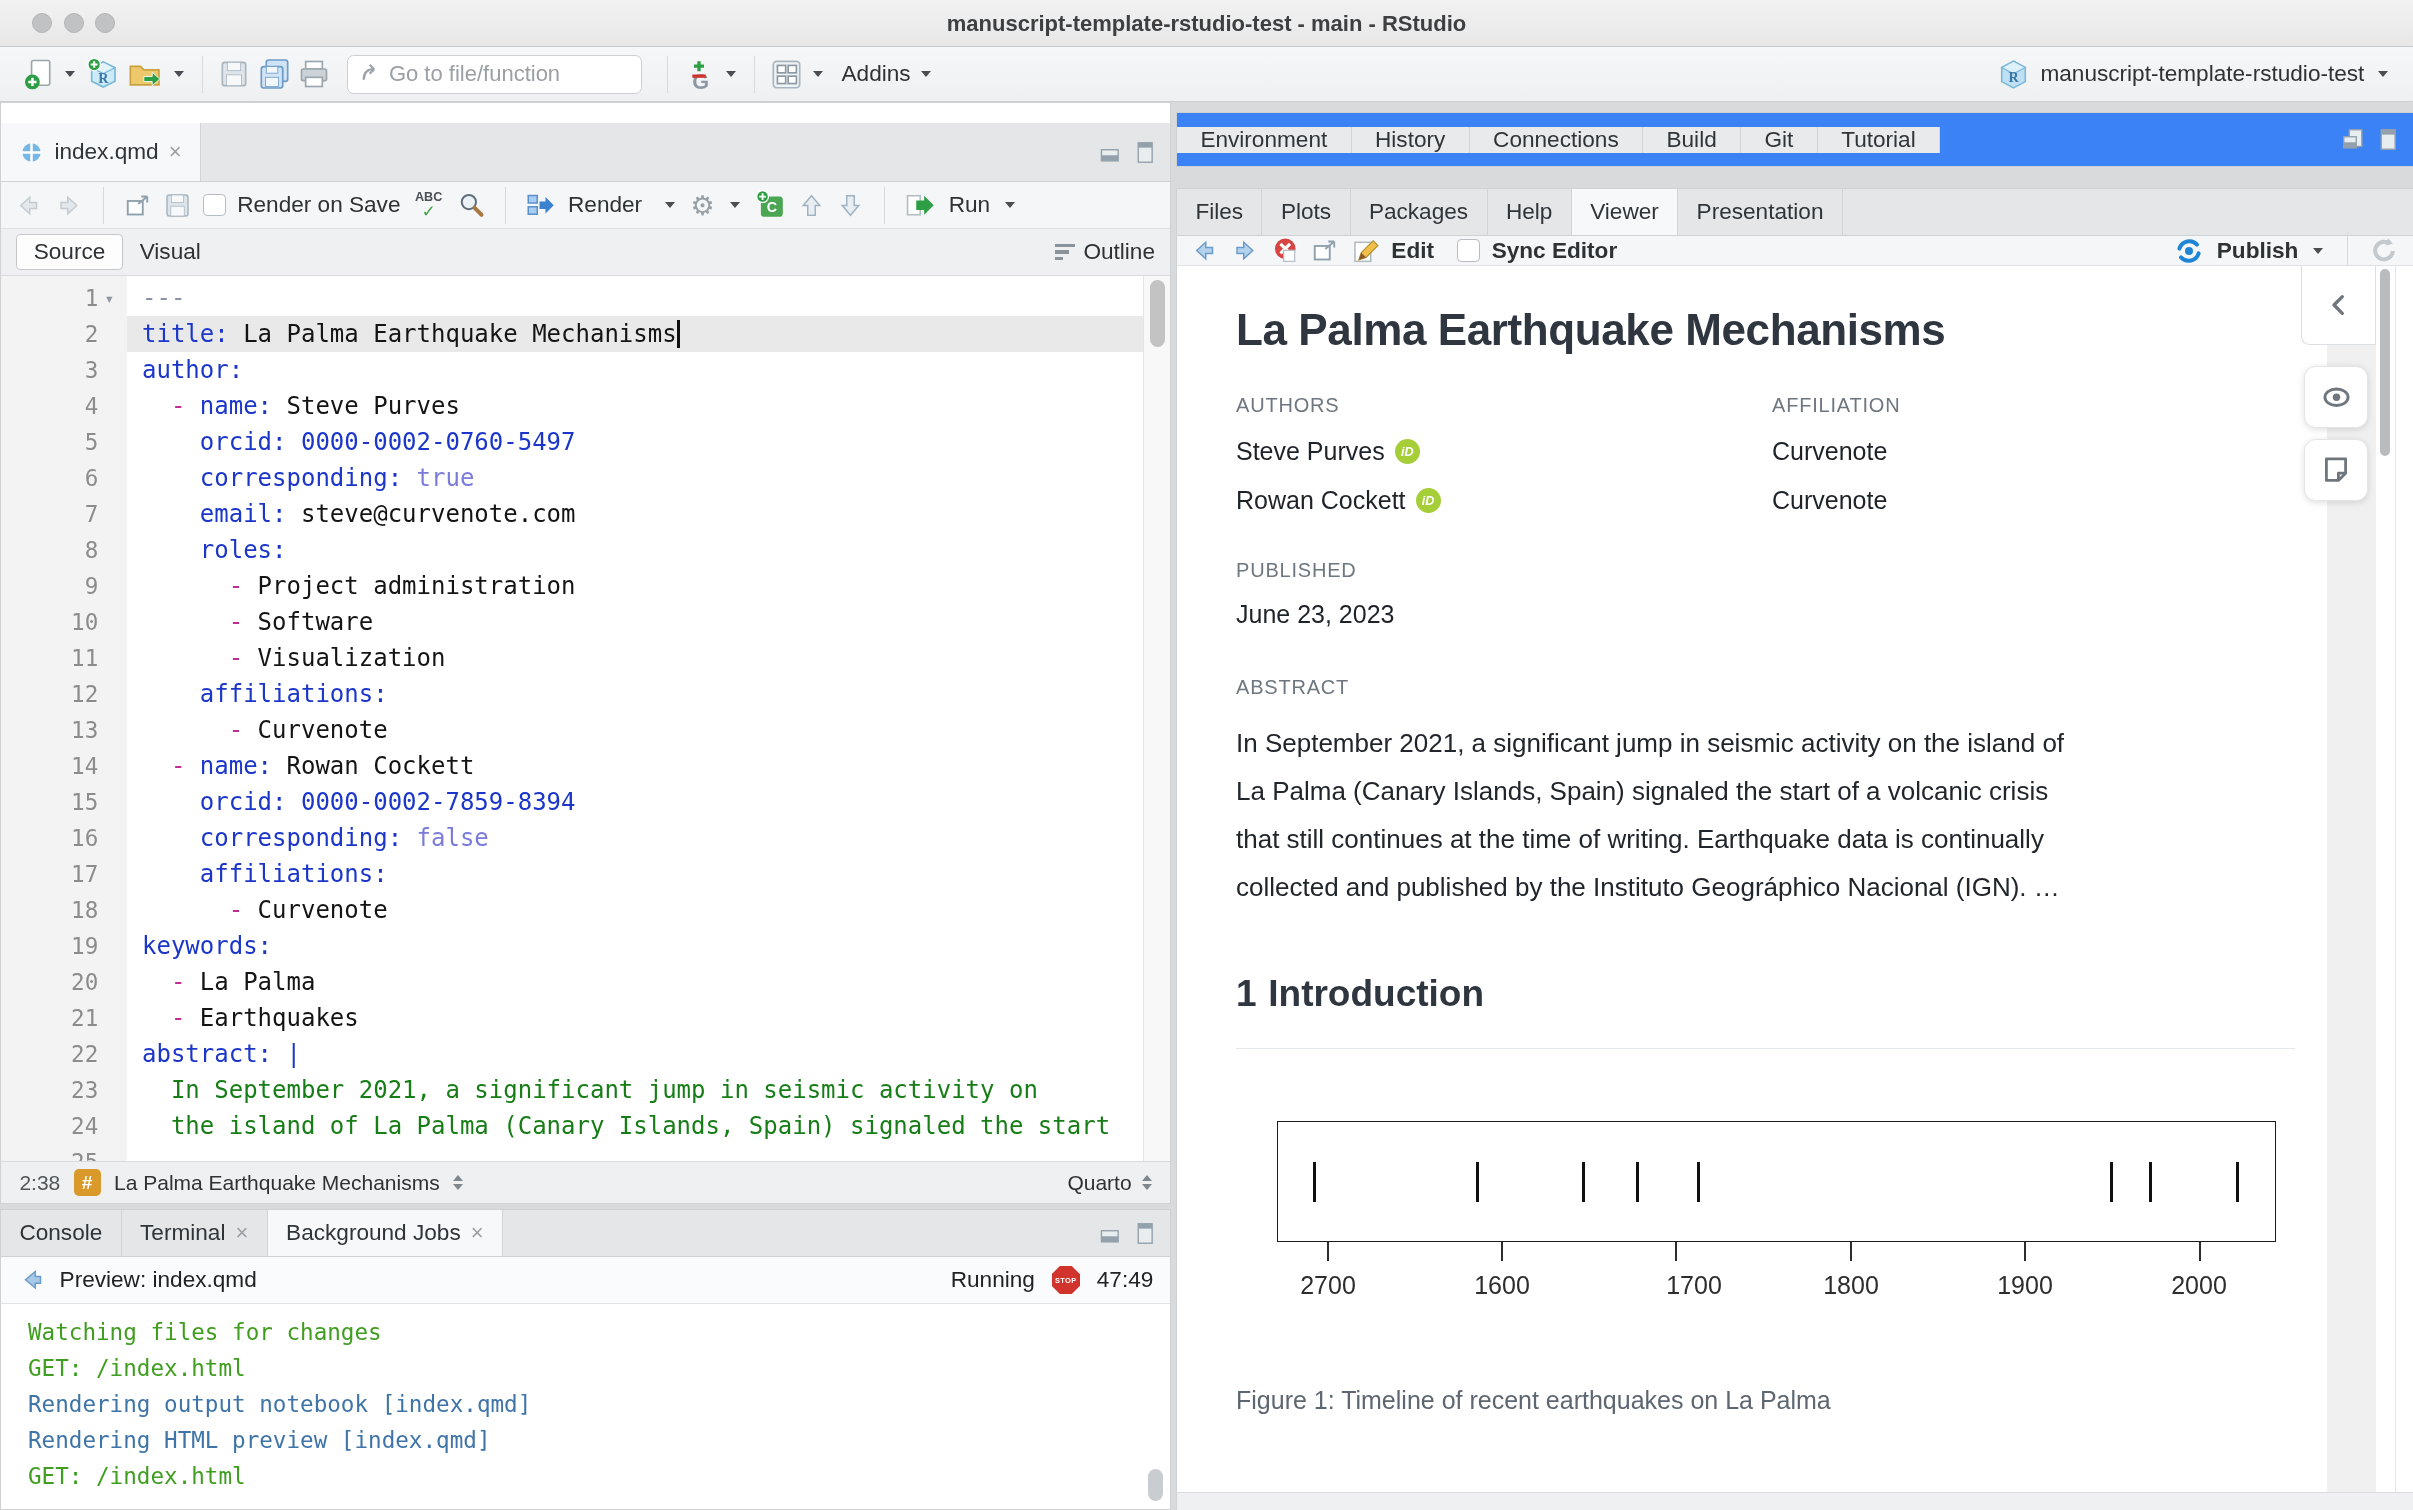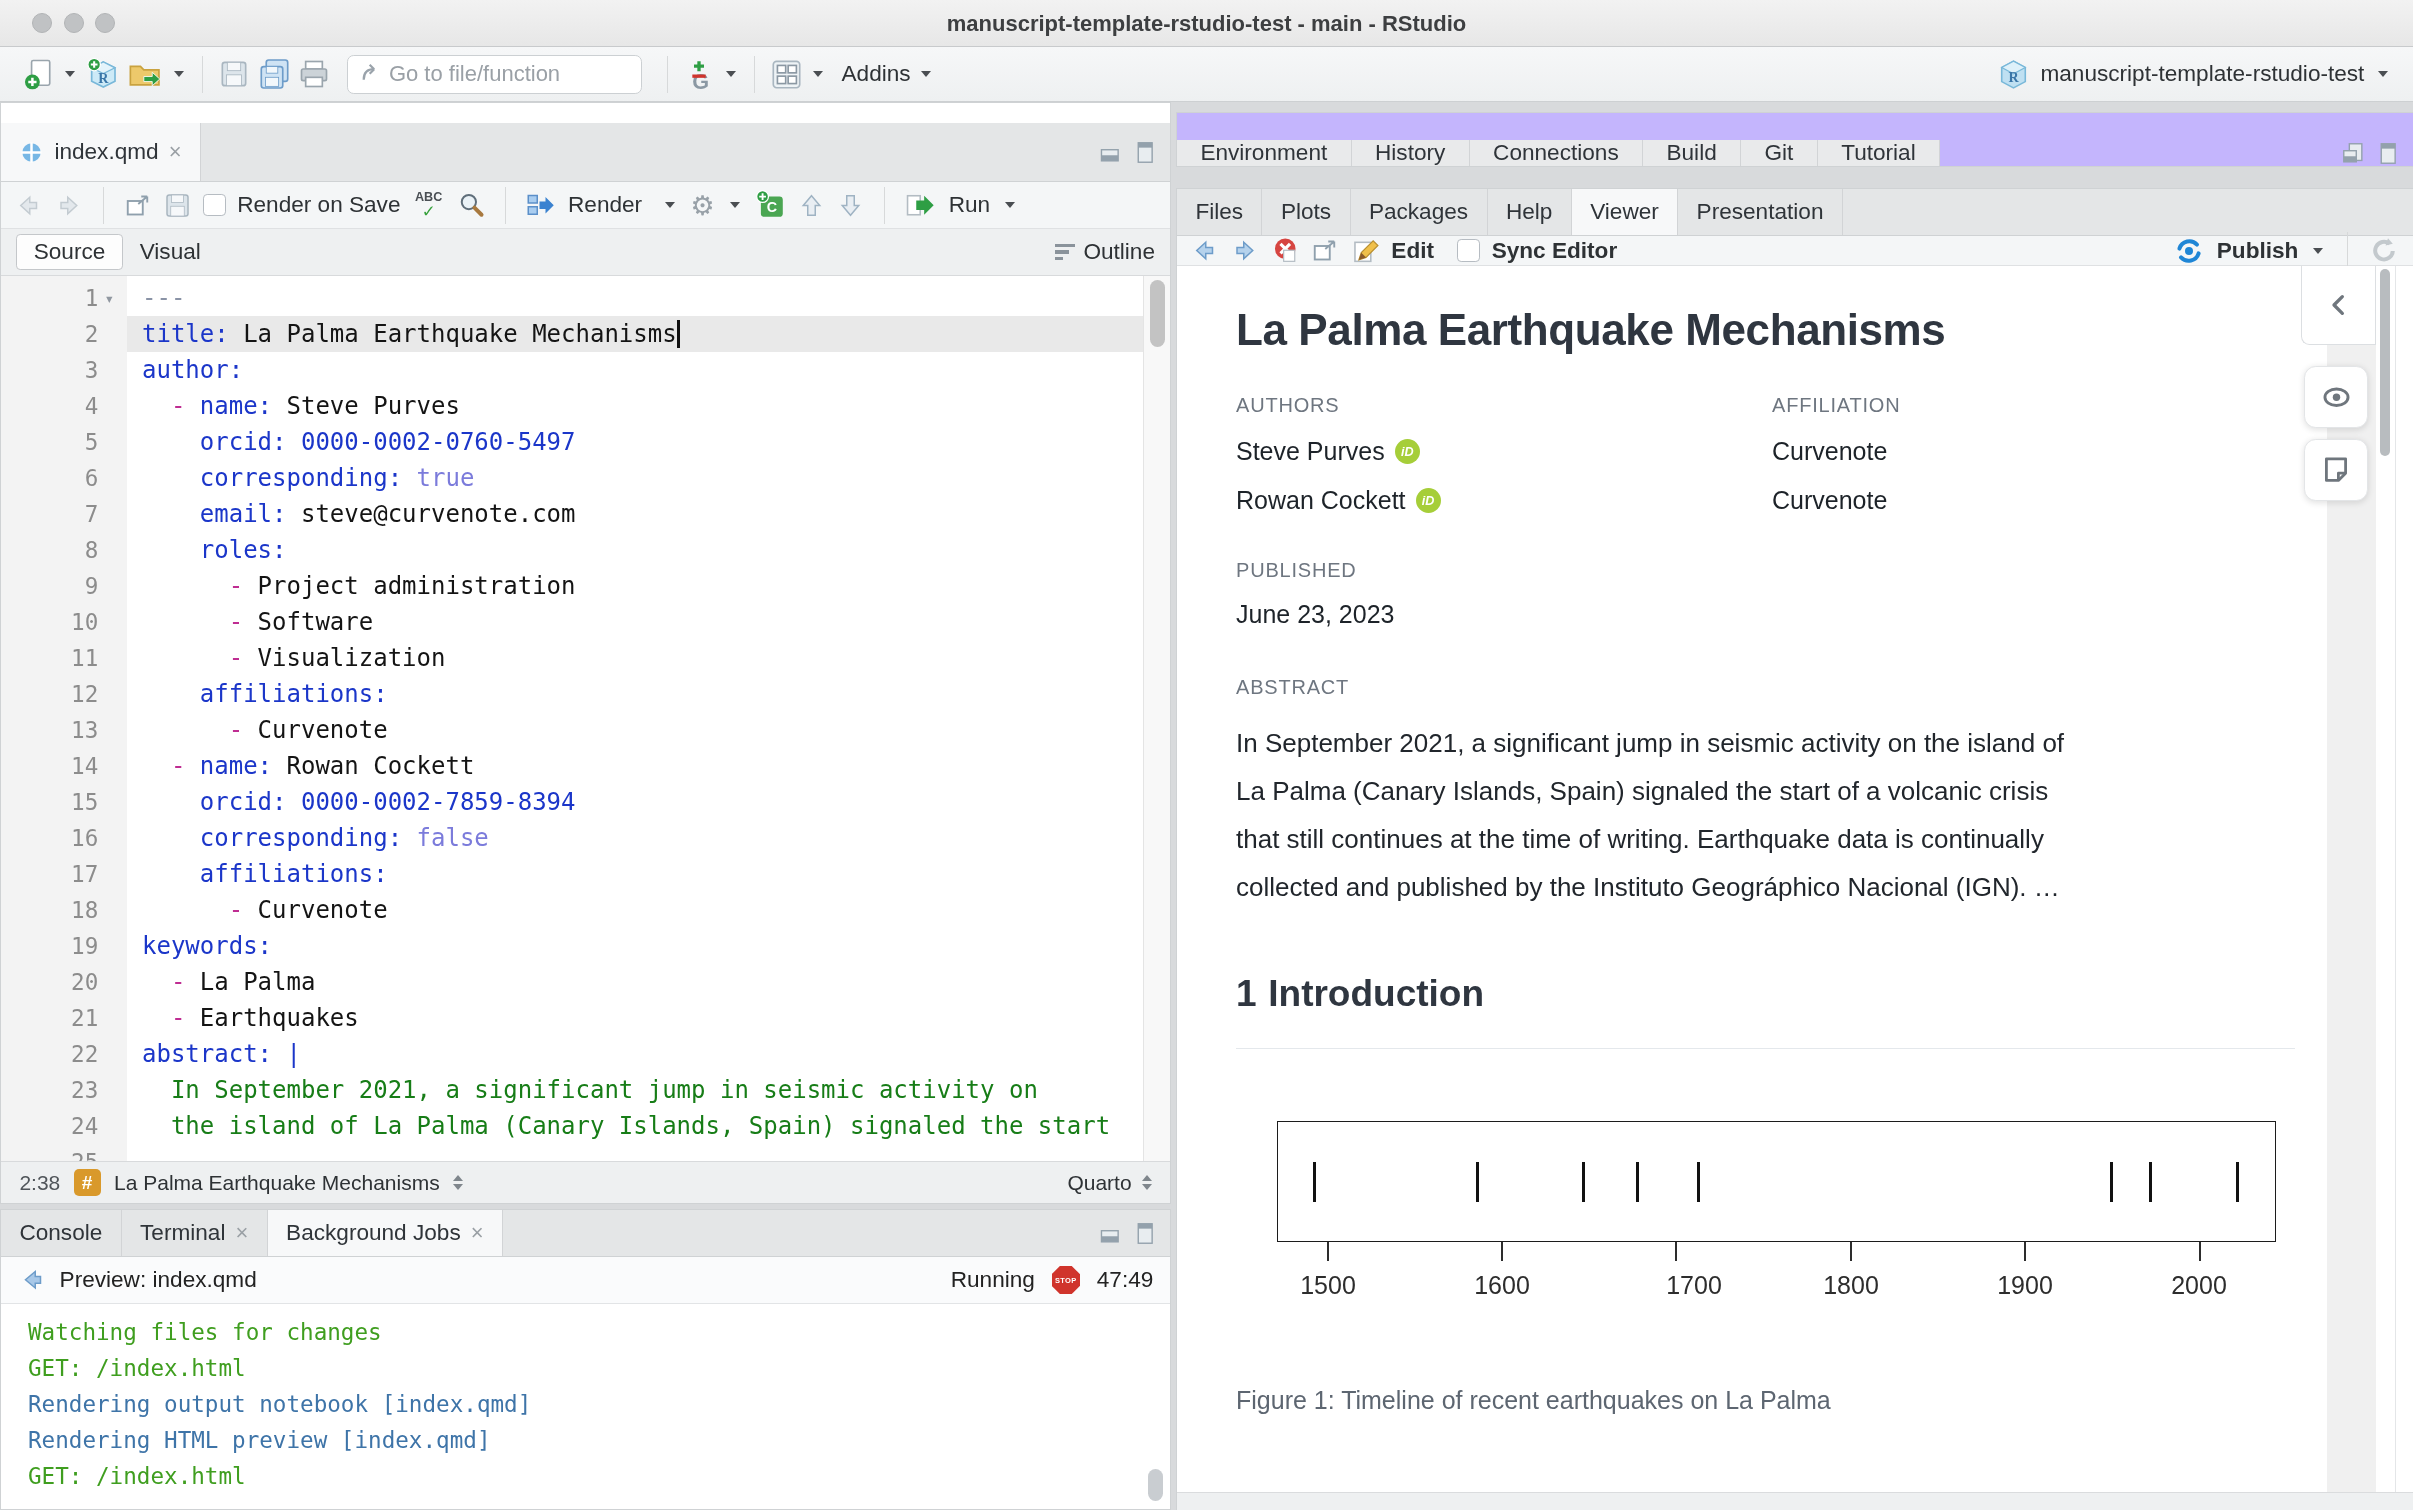--- a/index.html
+++ b/index.html
@@ -67,21 +67,21 @@
   #console-pane { left:0; top:1209px; width:1171px; height:301px; }
   #console-pane .tabstrip { height:47px; }
   #console-toolbar { height:47px; background:#fafbfc; border-bottom:0.8px solid #e2e4e6; display:flex; align-items:center; padding:0 16.7px; gap:13.4px; font-size:22.6px; color:#222; flex:none; }
   #console-log { flex:1; font-family:"DejaVu Sans Mono",monospace; font-size:22.6px; padding:10px 0 0 27px; position:relative; overflow:hidden; }
   .logline { line-height:36px; white-space:pre; }
   .lg-green { color:#3f9e1f; } .lg-blue { color:#3e74a8; }
   #con-thumb { position:absolute; right:6.7px; bottom:8.4px; width:15px; height:32px; background:#c9cdd1; border-radius:7.5px; }
   .stop-oct { width:28.5px; height:28.5px; background:#d0342c; clip-path:polygon(30% 0,70% 0,100% 30%,100% 70%,70% 100%,30% 100%,0 70%,0 30%); display:flex; align-items:center; justify-content:center; color:#fff; font-size:7.5px; font-weight:bold; letter-spacing:0.4px; border-radius:3.3px; }
 
   
-  #rt-strip { left:1176px; top:112px; width:1238px; height:55px; background:#c4b5fd; border:0.8px solid #cfd2d4; display:flex; align-items:flex-end; }
+  #rt-strip { left:1176px; top:112px; width:1238px; height:55px; background:#3b82f6; border:0.8px solid #cfd2d4; display:flex; align-items:center; }
   .rtab { display:flex; align-items:center; padding:0 23.4px; border-right:0.8px solid #d2d4d6; font-size:22.6px; color:#2f3439; background:#e9eaeb; }
 
   
   #viewer-pane { left:1176px; top:188px; width:1238px; height:1323px; }
   #viewer-pane .tabstrip { height:47px; }
   #viewer-toolbar { height:30px;font-weight:bold; }
   #viewer-content { flex:1; position:relative; background:#fff; overflow:hidden; }
   #doc { padding:39px 0 0 59px; }
   #doc-title { font-size:44px; font-weight:bold; color:#2f3640; letter-spacing:-0.4px; }
   .meta-label { font-size:20px; color:#6e7680; letter-spacing:0.8px; }
@@ -641,21 +641,21 @@
           <span class="mark" title="1585" style="left: 198px;"></span>
           <span class="mark" title="1646" style="left: 304px;"></span>
           <span class="mark" title="1677" style="left: 358px;"></span>
           <span class="mark" title="1712" style="left: 419px;"></span>
           <span class="mark" title="1949" style="left: 832px;"></span>
           <span class="mark" title="1971" style="left: 871px;"></span>
           <span class="mark" title="2021" style="left: 958px;"></span>
         </div>
       <div id="fig-axis">
           <span class="atick" style="left: 50px;"></span>
-          <span class="albl" style="left: 51px;">1500</span>
+          <span class="albl" style="left: 51px;">2700</span>
           <span class="atick" style="left: 224px;"></span>
           <span class="albl" style="left: 225px;">1600</span>
           <span class="atick" style="left: 398px;"></span>
           <span class="albl" style="left: 399px; margin-left: 18px;">1700</span>
           <span class="atick" style="left: 573px;"></span>
           <span class="albl" style="left: 574px;">1800</span>
           <span class="atick" style="left: 747px;"></span>
           <span class="albl" style="left: 748px;">1900</span>
           <span class="atick" style="left: 922px;"></span>
           <span class="albl" style="left: 922px;">2000</span>

